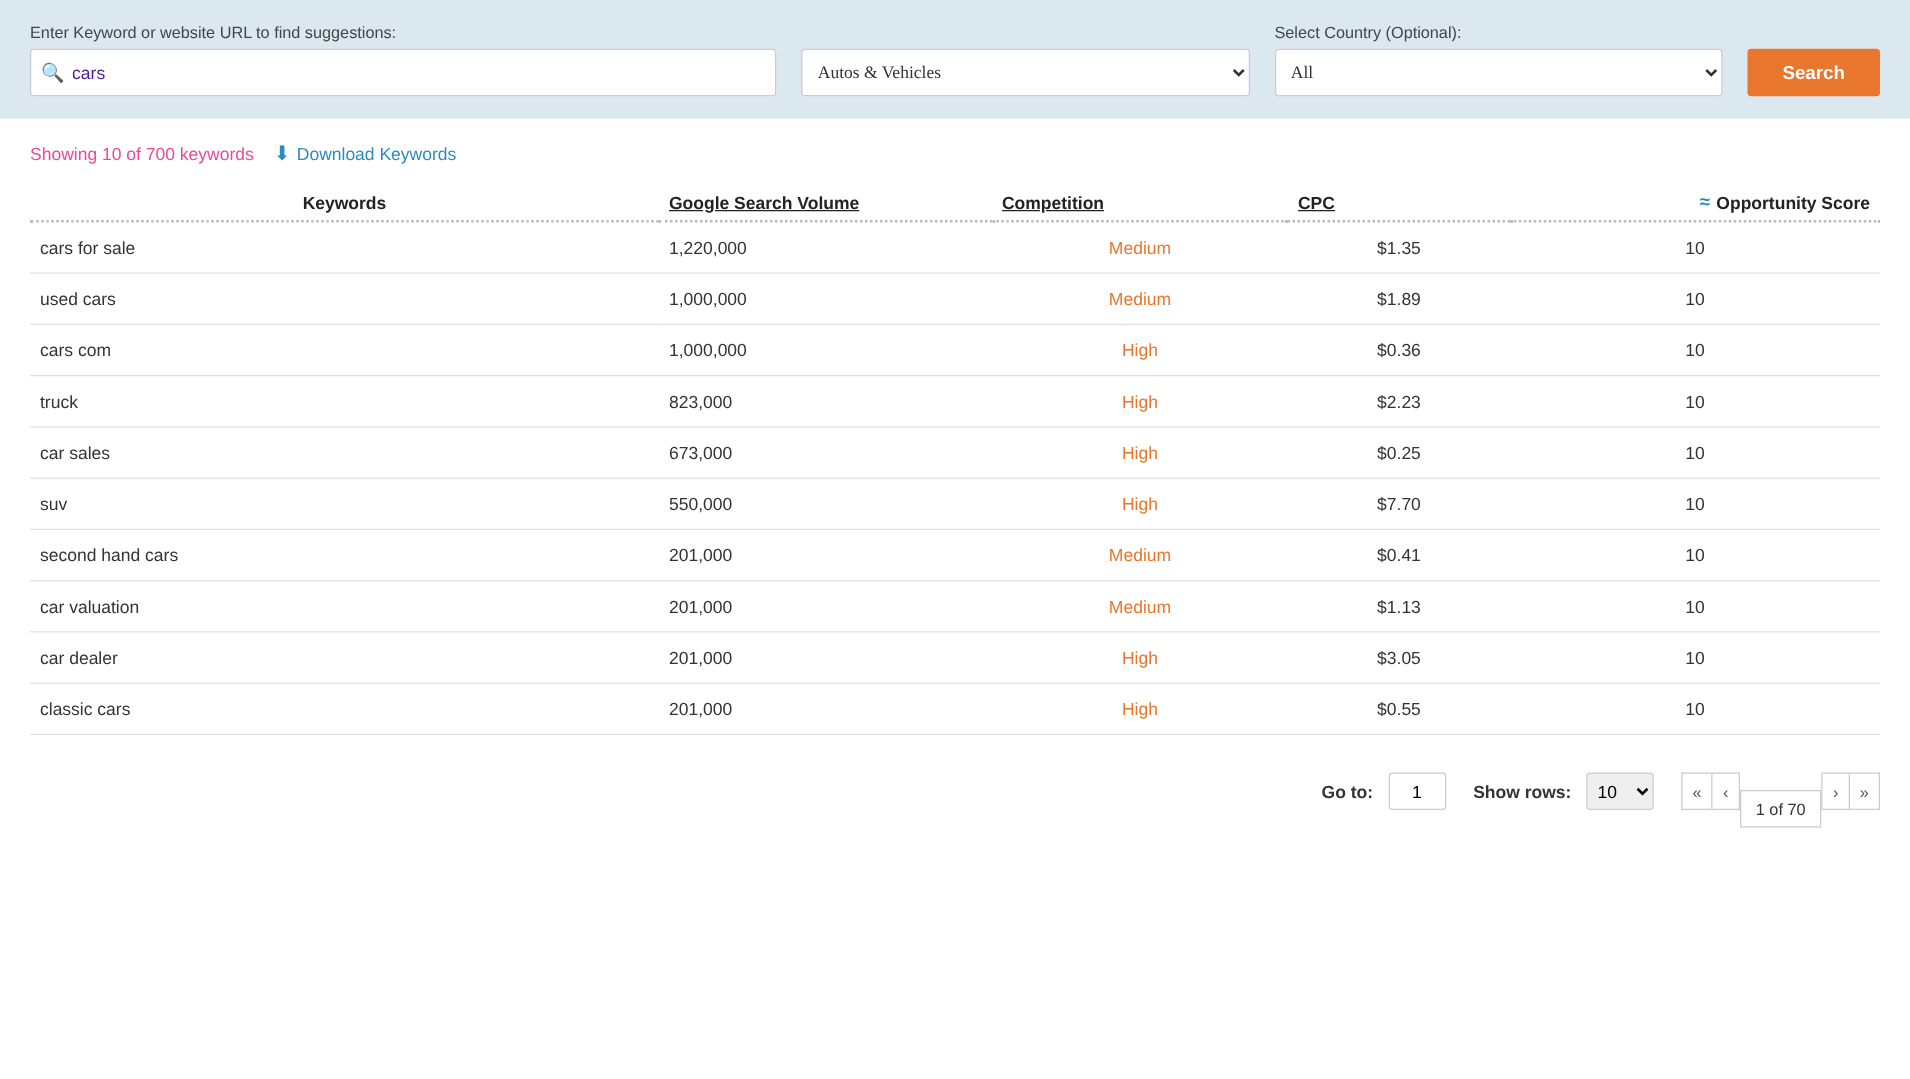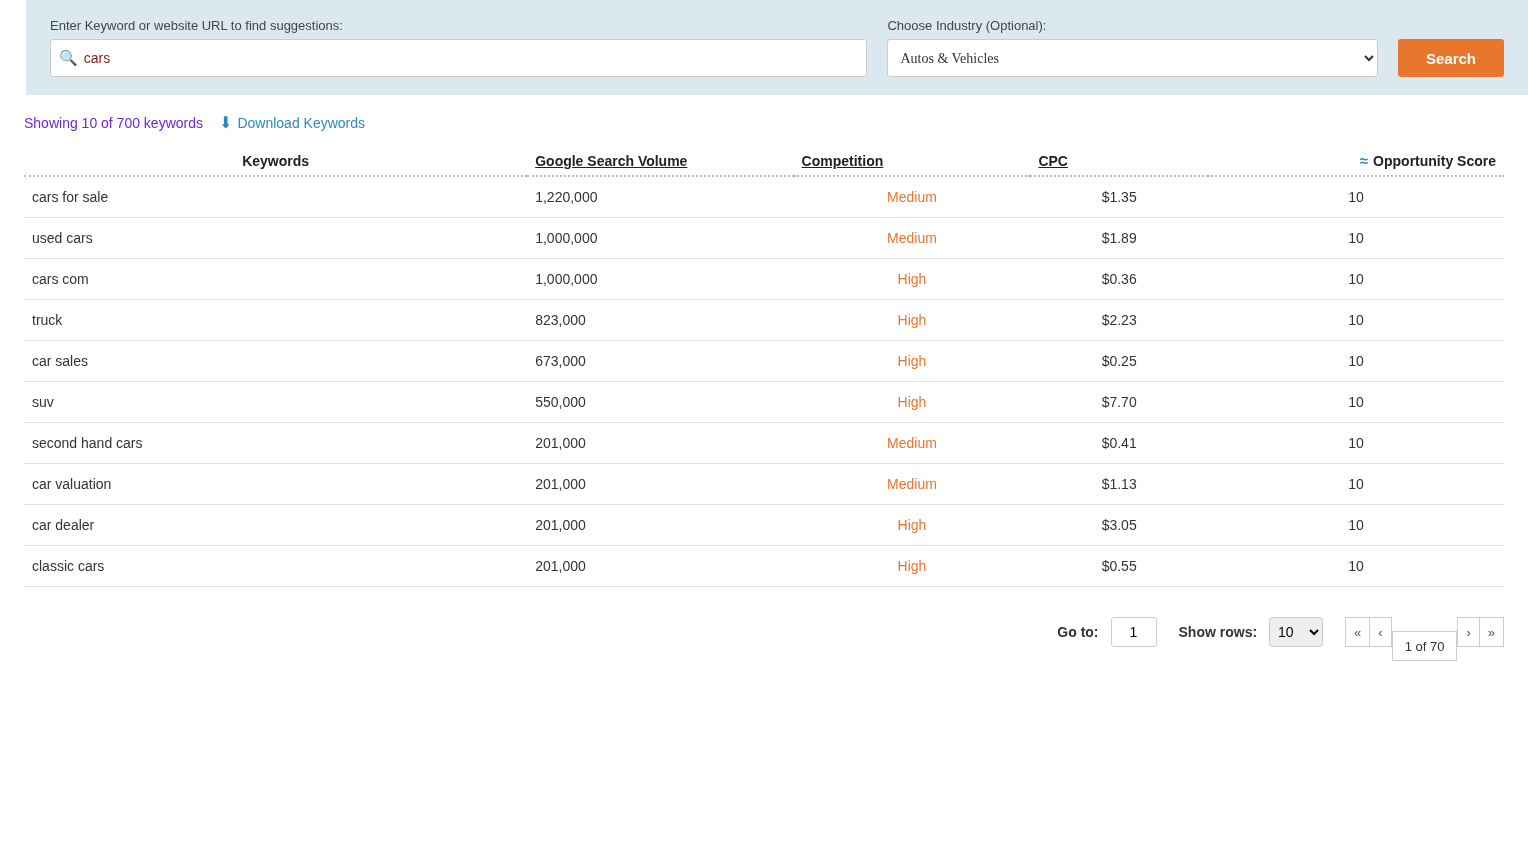--- a/index.html
+++ b/index.html
@@ -4,21 +4,20 @@
   <style>
     * { box-sizing: border-box; margin: 0; padding: 0; }
     body { font-family: Arial, sans-serif; font-size: 14px; color: #333; background: #fff; }
 
     .search-bar {
       background: #dce8f0;
       padding: 18px 24px 18px 24px;
       display: flex;
       align-items: flex-end;
       gap: 20px;
-      margin-left: 26px;
     }
     .search-group {
       display: flex;
       flex-direction: column;
       gap: 6px;
       flex: 2;
     }
     .search-group label {
       font-size: 13px;
       color: #444;
@@ -29,21 +28,21 @@
       background: #fff;
       border: 1px solid #ccc;
       border-radius: 3px;
       padding: 0 8px;
       height: 38px;
     }
     .search-input-wrap input {
       border: none;
       outline: none;
       font-size: 14px;
-      color: #7f1d1d;
+      color: #4c1d95;
       flex: 1;
       padding-left: 6px;
     }
     .search-icon-wrap {
       color: #888;
       font-size: 15px;
     }
     .select-group {
       display: flex;
       flex-direction: column;
@@ -80,21 +79,21 @@
     }
 
     .results-header {
       padding: 18px 24px 10px 24px;
       display: flex;
       align-items: center;
       gap: 16px;
     }
     .showing-text {
       font-size: 14px;
-      color: #6d28d9;
+      color: #ec4899;
     }
     .download-link {
       color: #2a8bbf;
       font-size: 14px;
       text-decoration: none;
       display: flex;
       align-items: center;
       gap: 5px;
       cursor: pointer;
     }
@@ -211,30 +210,39 @@
 <div class="search-bar">
   <div class="search-group">
     <label>Enter Keyword or website URL to find suggestions:</label>
     <div class="search-input-wrap">
       <span class="search-icon-wrap">🔍</span>
       <input type="text" value="cars" style="">
     </div>
   </div>
 
   <div class="select-group">
-    <label>Choose Industry (Optional):</label>
     <select>
       <option>Autos &amp; Vehicles</option>
       <option>Arts &amp; Entertainment</option>
       <option>Finance</option>
       <option>Health</option>
       <option>Technology</option>
     </select>
   </div>
 
+  <div class="select-group">
+    <label>Select Country (Optional):</label>
+    <select>
+      <option>All</option>
+      <option>United States</option>
+      <option>United Kingdom</option>
+      <option>Canada</option>
+      <option>Australia</option>
+    </select>
+  </div>
 
   <button class="search-btn">Search</button>
 </div>
 
 <div class="results-header">
   <span class="showing-text">Showing 10 of 700 keywords</span>
   <a class="download-link">
     <span class="download-icon">⬇</span>
     <span>Download Keywords</span>
   </a>

